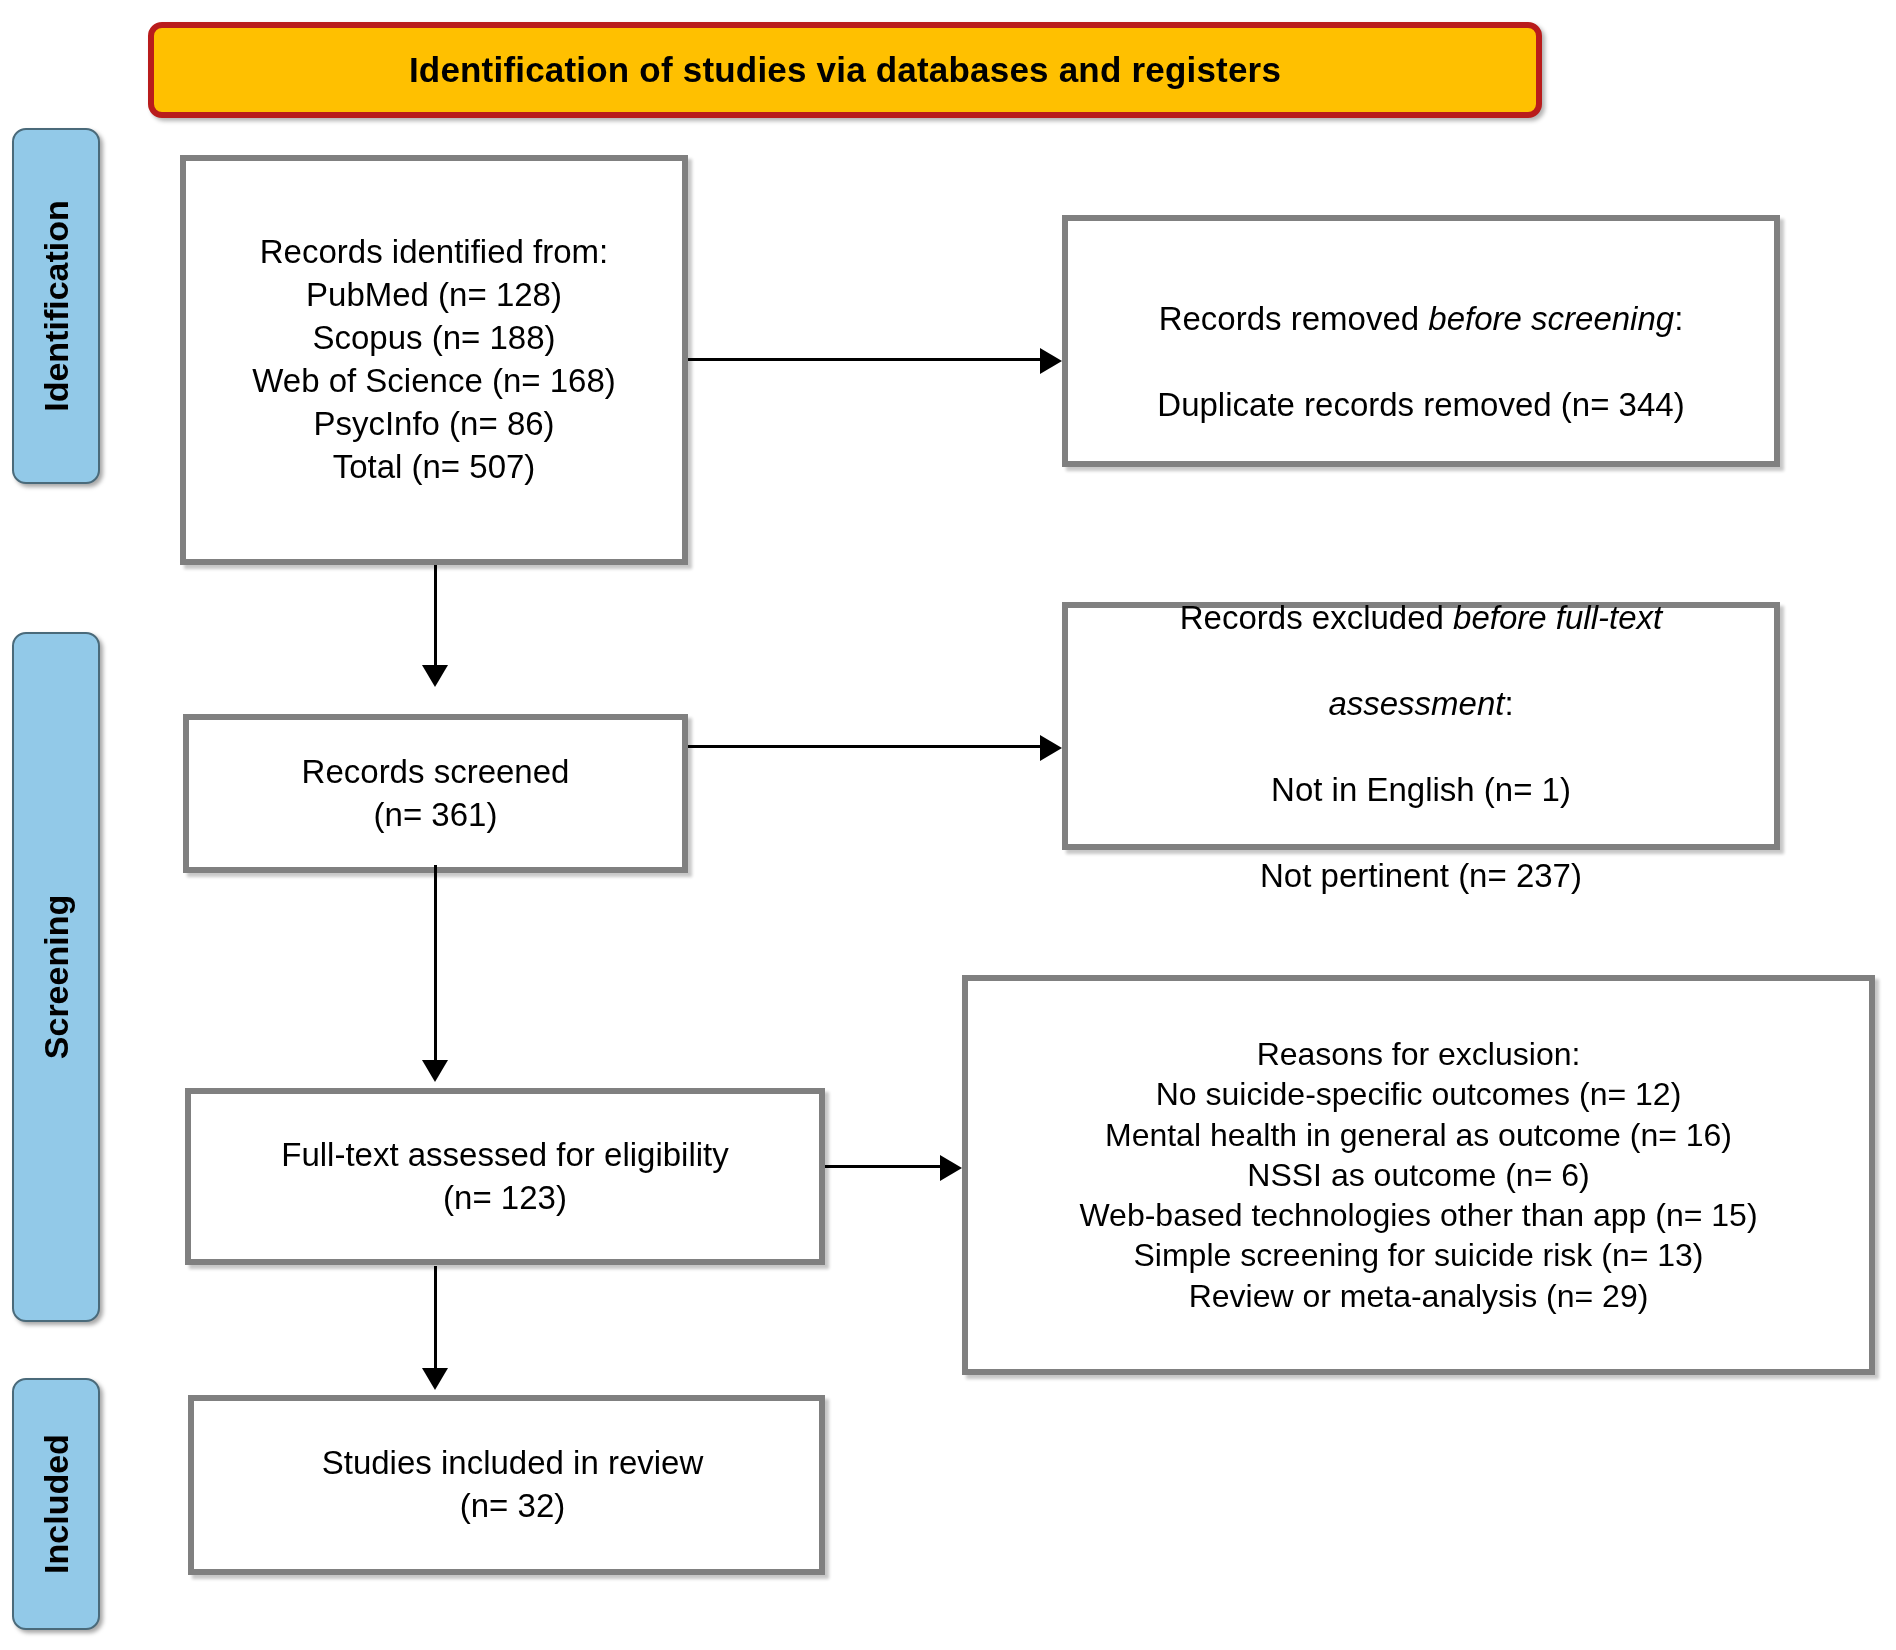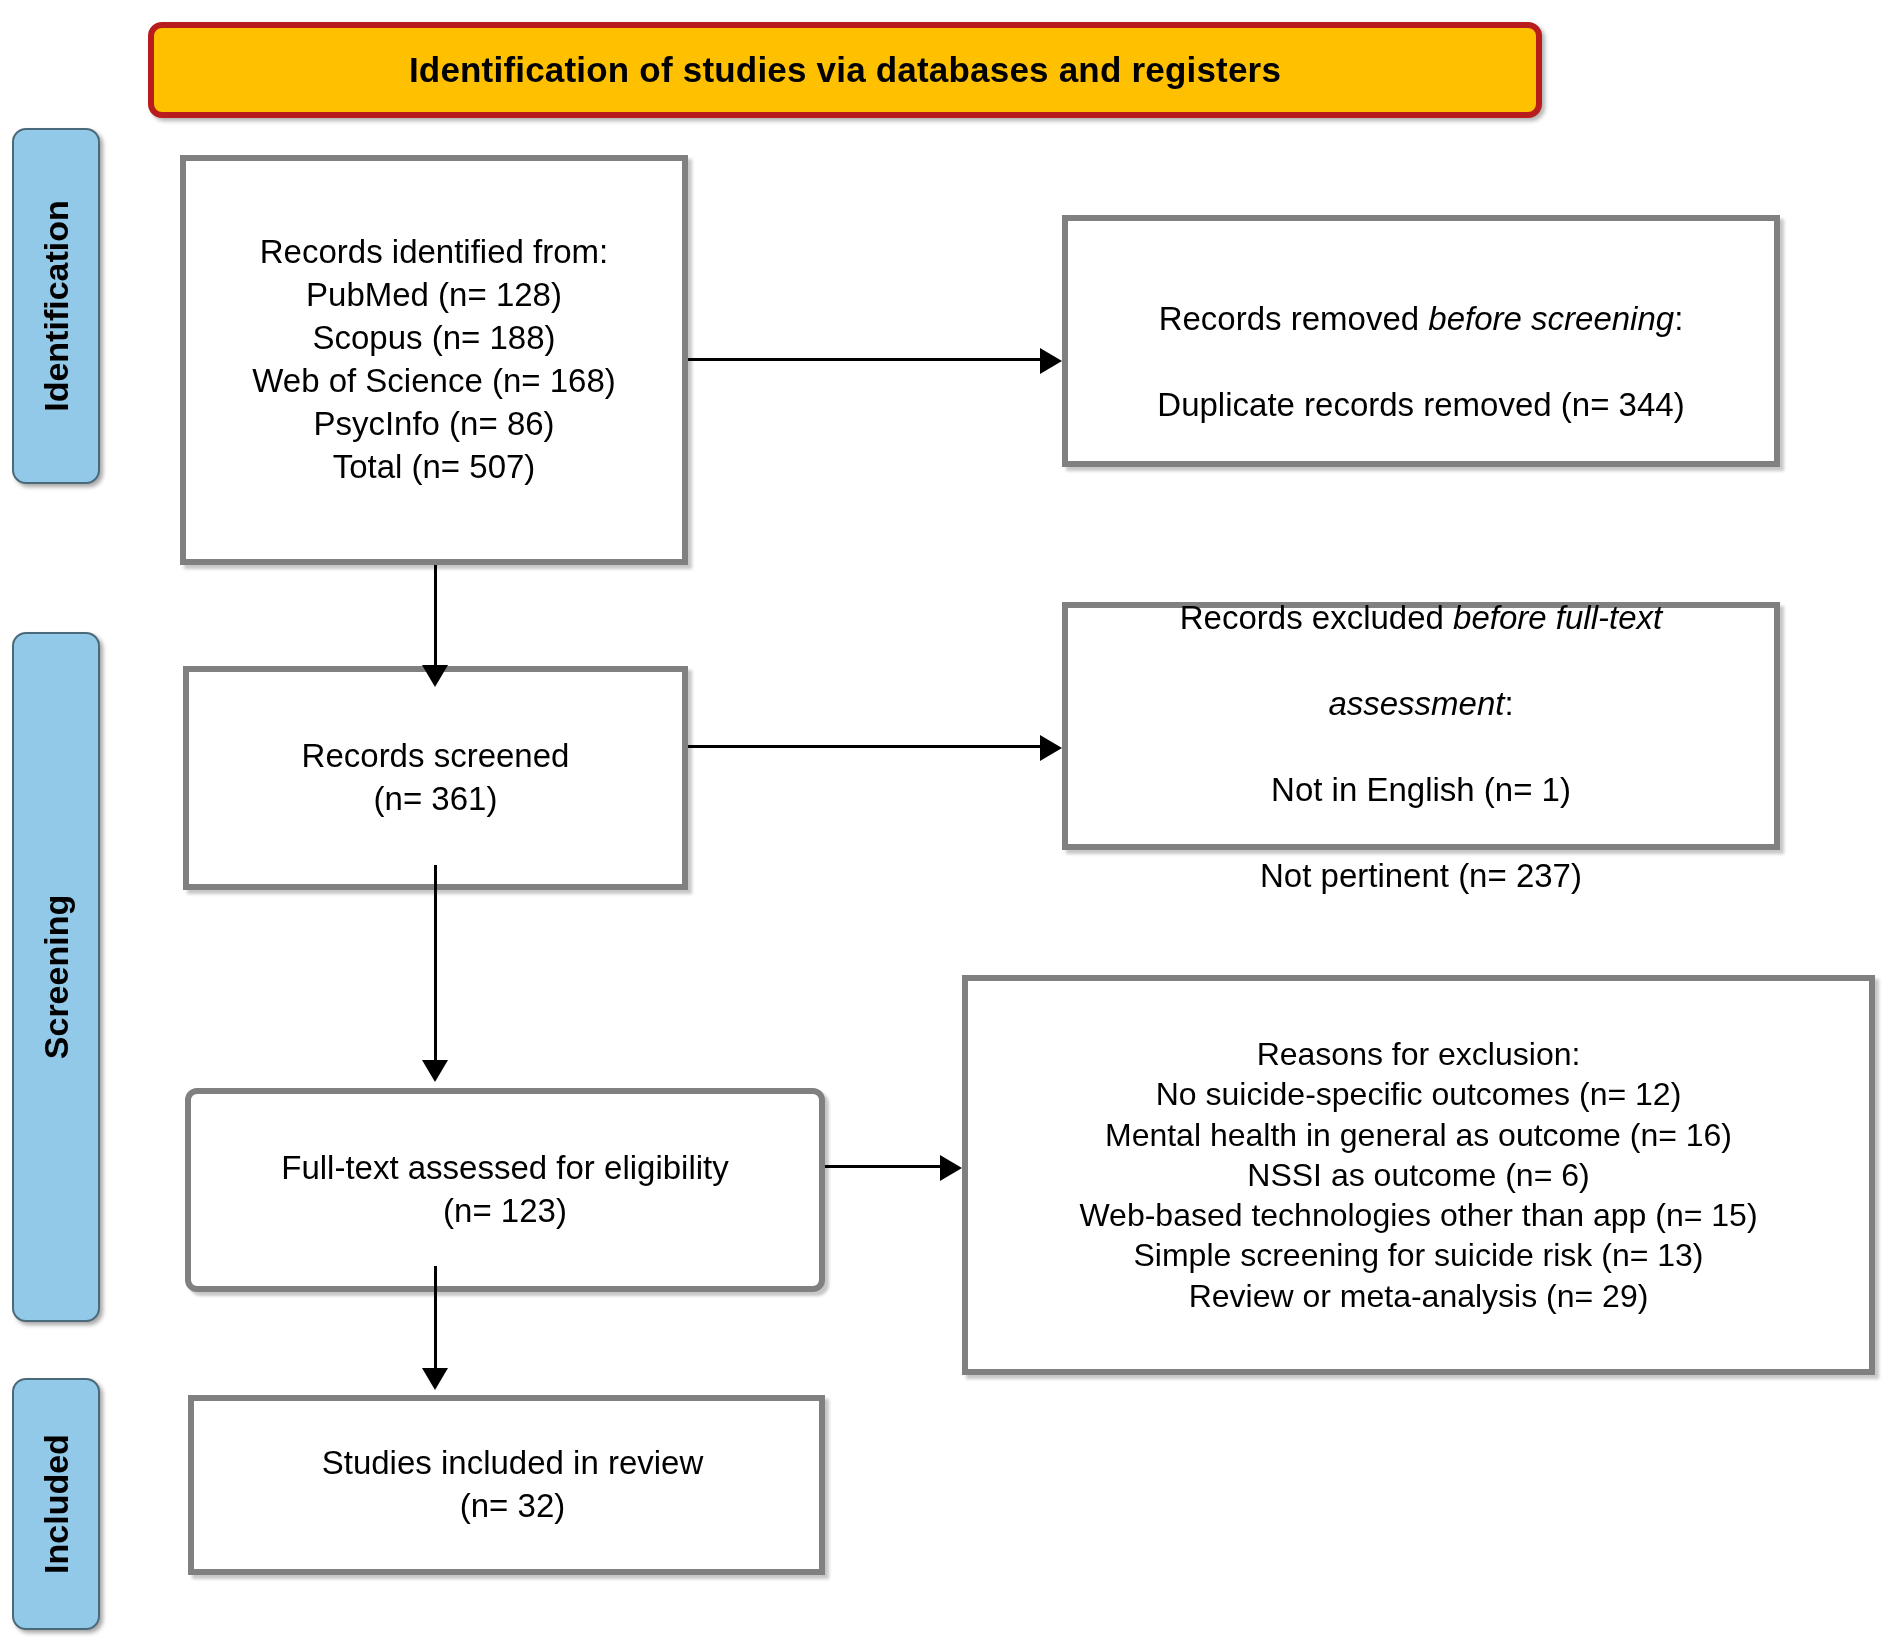--- a/index.html
+++ b/index.html
@@ -102,35 +102,35 @@
 Total (n= 507)</div>
   </div>
 
   <div class="box" style="left: 1062px; top: 215px; width: 718px; height: 252px; border-color: rgb(128, 128, 128);">
     <div class="txt">
       <span>Records removed </span><span class="ital">before screening</span><span>:</span><br>
       <span>Duplicate records removed (n= 344)</span>
     </div>
   </div>
 
-  <div class="box" style="left: 183px; top: 666px; width: 505px; height: 224px; border-color: rgb(128, 128, 128);">
+  <div class="box" style="left: 183px; top: 714px; width: 505px; height: 159px; border-color: rgb(128, 128, 128);">
     <div class="txt">Records screened
 (n= 361)</div>
   </div>
 
   <div class="box" style="left: 1062px; top: 602px; width: 718px; height: 248px; border-color: rgb(128, 128, 128);">
     <div class="txt">
       <span>Records excluded </span><span class="ital">before full-text</span><br>
       <span class="ital">assessment</span><span>:</span><br>
       <span>Not in English (n= 1)</span><br>
       <span>Not pertinent (n= 237)</span>
     </div>
   </div>
 
-  <div class="box" style="left: 185px; top: 1088px; width: 640px; height: 204px; border-color: rgb(128, 128, 128); border-radius: 12px;">
+  <div class="box" style="left: 185px; top: 1088px; width: 640px; height: 177px; border-color: rgb(128, 128, 128);">
     <div class="txt">Full-text assessed for eligibility
 (n= 123)</div>
   </div>
 
   <div class="box" style="left: 962px; top: 975px; width: 913px; height: 400px; border-color: rgb(128, 128, 128);">
     <div class="txt tight">Reasons for exclusion:
 No suicide-specific outcomes  (n= 12)
 Mental health in general as outcome (n= 16)
 NSSI as outcome (n= 6)
 Web-based technologies other than app (n= 15)

